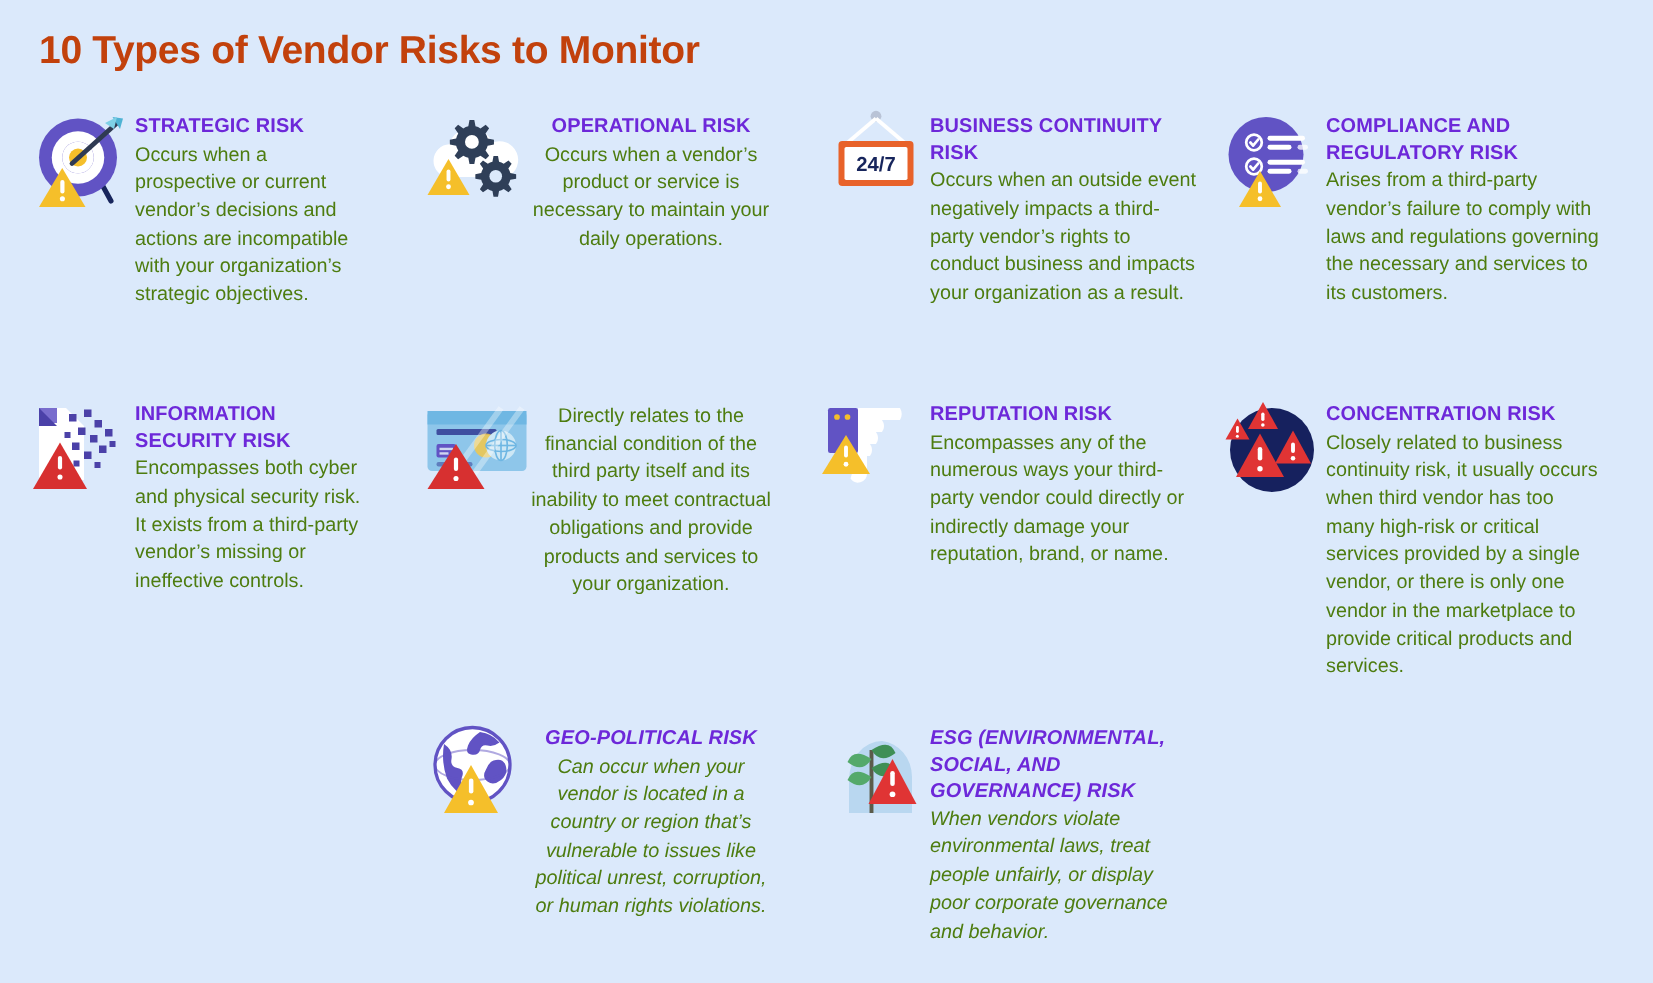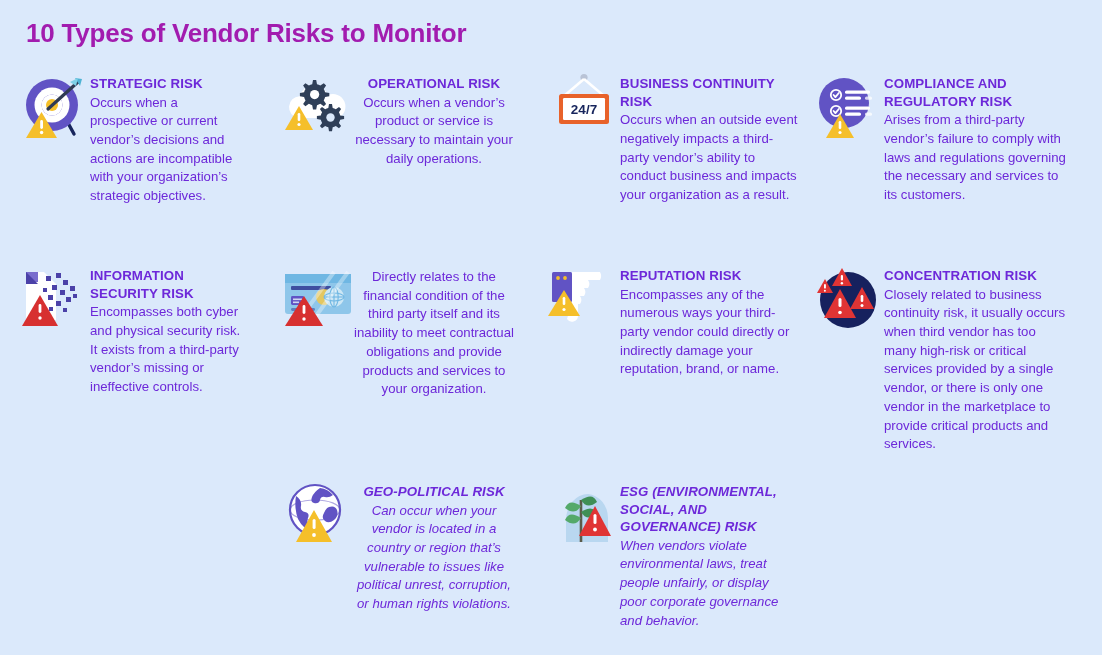--- a/index.html
+++ b/index.html
@@ -22,21 +22,21 @@
     height: 655px;
     background: #dbe9fb;
   }
 
   .page-title {
     position: absolute;
     left: 26px;
     top: 18px;
     font-size: 26px;
     font-weight: bold;
-    color: #a21caf;
+    color: #c2410c;
     letter-spacing: -0.2px;
   }
 
   
   .card {
     position: absolute;
     display: flex;
     align-items: flex-start;
   }
 
@@ -56,21 +56,21 @@
     font-size: 13.3px;
     font-weight: bold;
     color: #6d28d9;
     line-height: 1.32;
     letter-spacing: 0.1px;
     text-transform: uppercase;
   }
 
   .card-body {
     font-size: 13.2px;
-    color: #6d28d9;
+    color: #4d7c0f;
     line-height: 1.42;
     margin-top: 1px;
   }
 
   
   .col1 { left: 18px; }
   .col2 { left: 282px; }
   .col3 { left: 548px; }
   .col4 { left: 812px; }
 
@@ -153,21 +153,21 @@
           <line x1="36" y1="7" x2="16" y2="24" stroke="#ffffff" stroke-width="2.6"></line>
           <line x1="36" y1="7" x2="56" y2="24" stroke="#ffffff" stroke-width="2.6"></line>
           <rect x="11" y="22" width="50" height="30" rx="2.5" fill="#e8622a"></rect>
           <rect x="15" y="26" width="42" height="22" rx="1.2" fill="#ffffff"></rect>
           <text x="36" y="42" text-anchor="middle" font-family="Liberation Sans, sans-serif" font-size="13.5" font-weight="bold" fill="#17255c">24/7</text>
         </svg>
       </div>
     </div>
     <div class="card-text">
       <div class="card-heading">BUSINESS CONTINUITY RISK</div>
-      <div class="card-body">Occurs when an outside event negatively impacts a third-party vendor’s ability to conduct business and impacts your organization as a result.</div>
+      <div class="card-body">Occurs when an outside event negatively impacts a third-party vendor’s rights to conduct business and impacts your organization as a result.</div>
     </div>
   </div>
 
   <div class="card col4 row1 w4">
     <div class="card-icon">
       <div class="ico">
         <svg viewBox="0 0 72 72">
           <circle cx="32" cy="31" r="25" fill="#6153c4"></circle>
           <circle cx="24" cy="23" r="5.2" fill="none" stroke="#ffffff" stroke-width="1.8"></circle>
           <path d="M21.6 23 l1.8 2.1 l3.4-4.1" stroke="#ffffff" stroke-width="1.8" fill="none" stroke-linecap="round" stroke-linejoin="round"></path>

